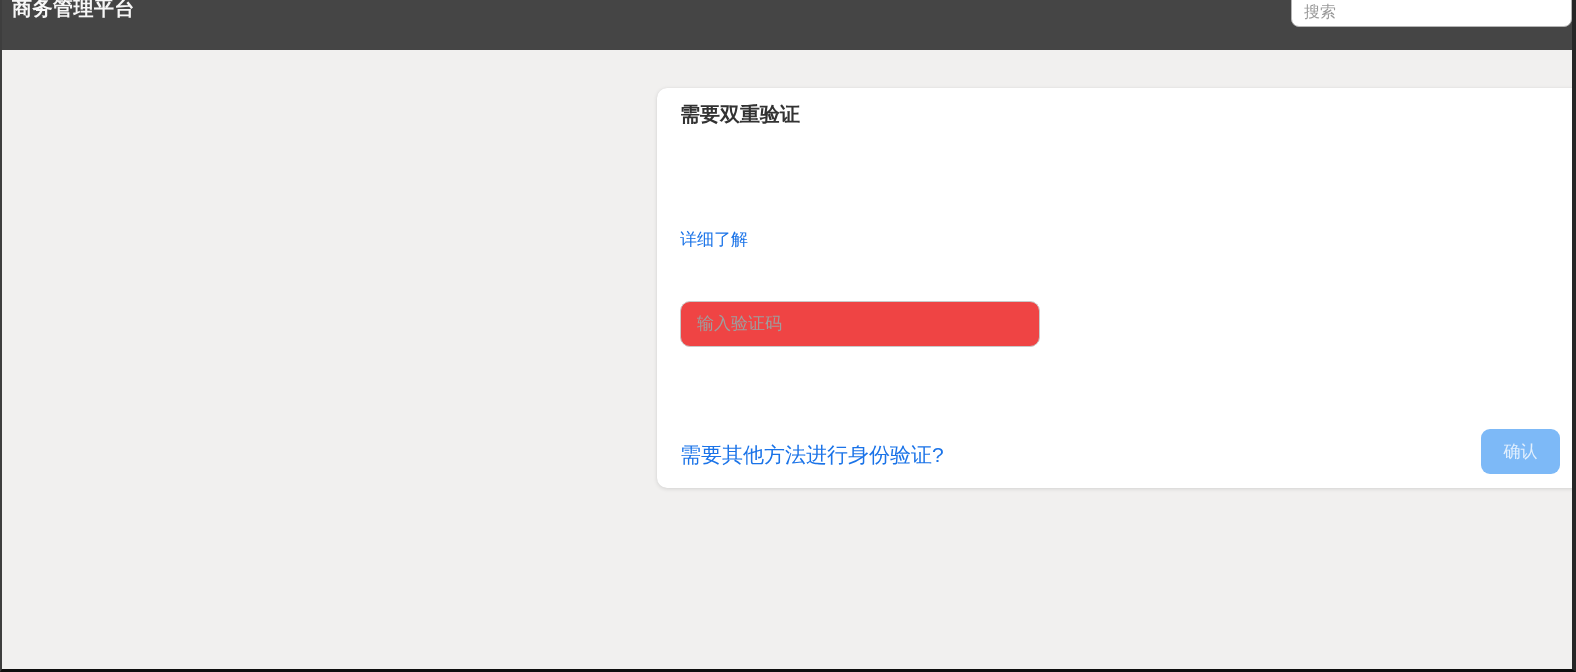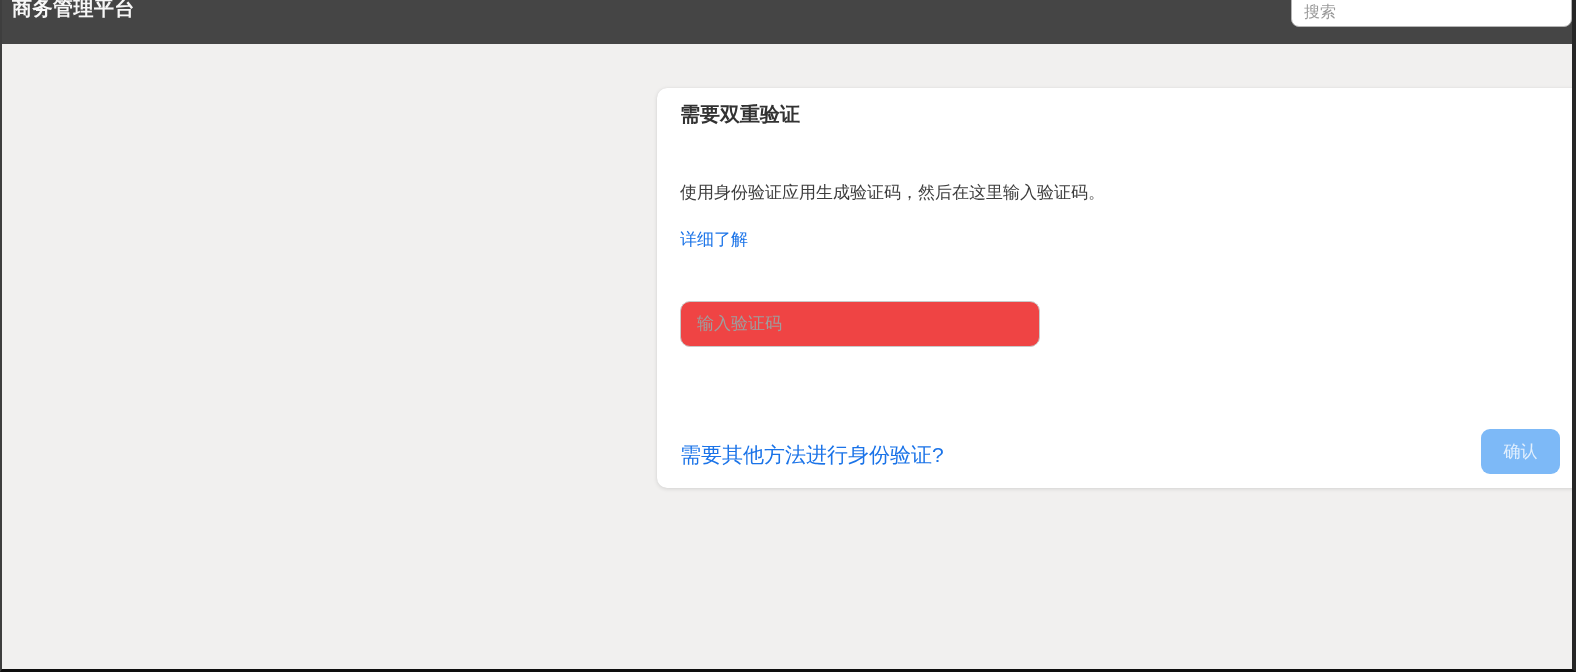--- a/index.html
+++ b/index.html
@@ -14,21 +14,21 @@
     height: 672px;
     background: #f1f0ef;
     border-left: 2px solid #3e3e3e;
     border-right: 4px solid #262626;
     border-bottom: 3px solid #0e0e0e;
     overflow: hidden;
   }
   .topbar {
     position: absolute;
     top: 0; left: 0; right: 0;
-    height: 44px;
+    height: 50px;
     background: #454545;
   }
   .app-title {
     position: absolute;
     left: 10px;
     top: -5px;
     color: #f7f7f7;
     font-size: 20px;
     font-weight: 700;
     letter-spacing: 0.5px;
@@ -131,21 +131,20 @@
 <div class="frame">
 
   <div class="topbar">
     <div class="app-title">商务管理平台</div>
     <input class="search-input" type="text" placeholder="搜索" style="">
   </div>
 
   <div class="card">
     <div class="card-title">需要双重验证</div>
 
-    <div class="card-desc">使用身份验证应用生成验证码，然后在这里输入验证码。</div>
 
     <a class="learn-more-link">详细了解</a>
 
     <input class="code-input" type="text" placeholder="输入验证码" style="">
 
     <a class="alt-method-link">需要其他方法进行身份验证?</a>
 
     <button class="confirm-button">确认</button>
   </div>
 

